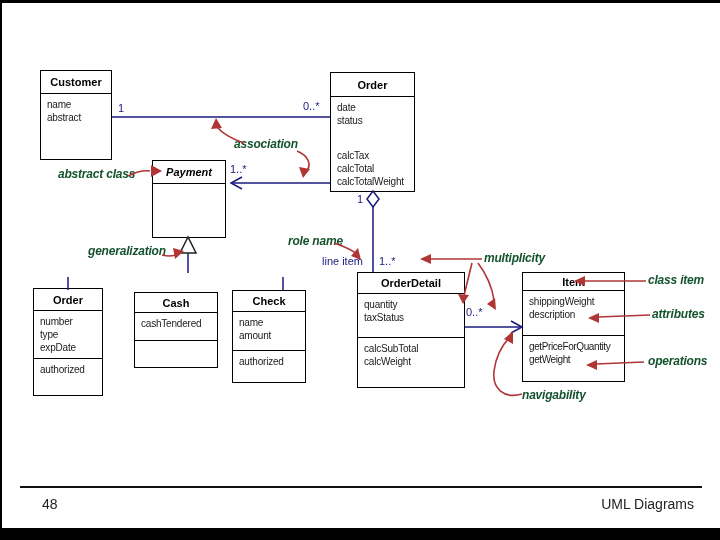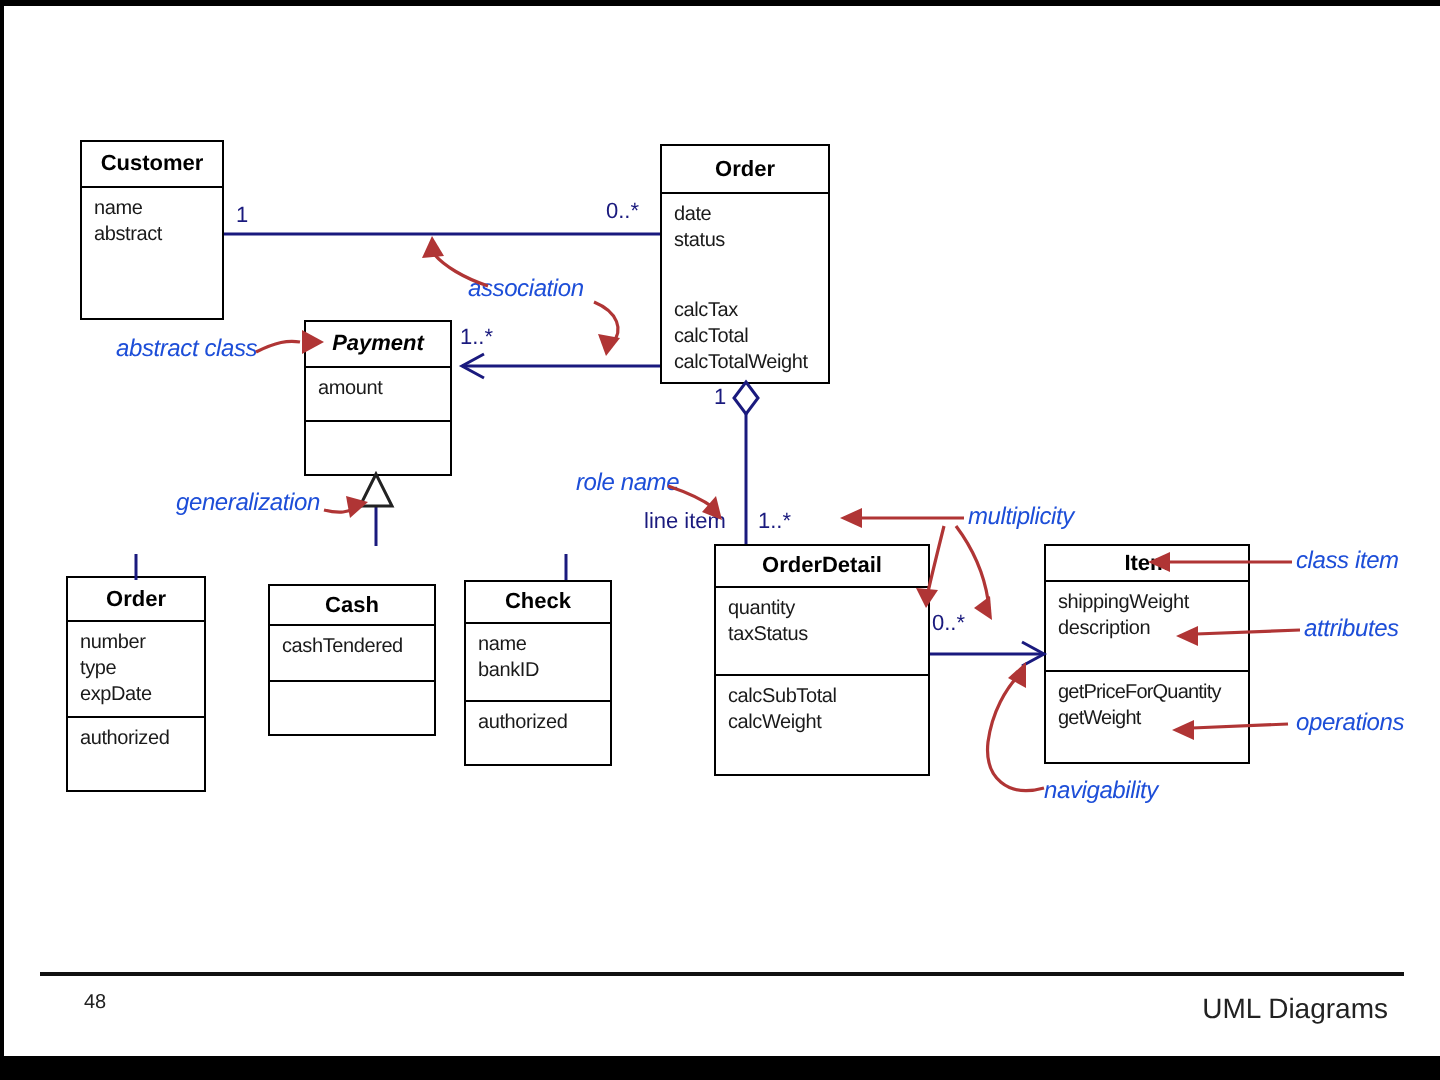--- a/index.html
+++ b/index.html
@@ -10,25 +10,25 @@
        display:flex;flex-direction:column;overflow:hidden;z-index:2;}
   .cls-title{border-bottom:1.5px solid #000;display:flex;align-items:center;justify-content:center;
        font-weight:bold;font-size:11px;color:#000;flex:0 0 auto;}
   .cls-comp{padding:4px 6px;font-size:10px;line-height:13px;color:#1a1a1a;box-sizing:border-box;letter-spacing:-0.2px;}
   .cls-comp + .cls-comp{border-top:1.5px solid #000;}
   .abstract .cls-title{font-style:italic;}
 
   .overlay{position:absolute;left:0;top:0;z-index:5;pointer-events:none;}
 
   .mult{position:absolute;color:#1a1a7e;font-size:11px;z-index:3;white-space:nowrap;}
-  .ann{position:absolute;color:#1d4ed8;font-size:12px;font-style:italic;font-weight:normal;
+  .ann{position:absolute;color:#14532d;font-size:12px;font-style:italic;font-weight:bold;
        z-index:4;white-space:nowrap;letter-spacing:-0.2px;}
 
   .footer-line{position:absolute;left:18px;top:483px;width:682px;height:2px;background:#111;}
-  .page-num{position:absolute;left:40px;top:493px;font-size:10px;color:#222;}
+  .page-num{position:absolute;left:40px;top:493px;font-size:14px;color:#222;}
   .footer-title{position:absolute;right:32px;top:493px;font-size:14px;color:#222;}
   .spacer{height:22px;}
 </style>
 </head>
 <body>
 
 <div class="frame">
 <div class="slide">
 
   <div class="cls" style="left:38px;top:67px;width:72px;height:90px">
@@ -46,23 +46,20 @@
       <div>status</div>
       <div class="spacer"></div>
       <div>calcTax</div>
       <div>calcTotal</div>
       <div>calcTotalWeight</div>
     </div>
   </div>
 
   <div class="cls abstract" style="left:150px;top:157px;width:74px;height:78px">
     <div class="cls-title" style="height:22px">Payment</div>
-    <div class="cls-comp" style="height:26px">
-      <div>amount</div>
-    </div>
     <div class="cls-comp" style="flex:1"></div>
   </div>
 
   <div class="cls" style="left:31px;top:285px;width:70px;height:108px">
     <div class="cls-title" style="height:21px">Order</div>
     <div class="cls-comp" style="height:47px">
       <div>number</div>
       <div>type</div>
       <div>expDate</div>
     </div>
@@ -76,21 +73,21 @@
     <div class="cls-comp" style="height:27px">
       <div>cashTendered</div>
     </div>
     <div class="cls-comp" style="flex:1"></div>
   </div>
 
   <div class="cls" style="left:230px;top:287px;width:74px;height:93px">
     <div class="cls-title" style="height:20px">Check</div>
     <div class="cls-comp" style="height:38px">
       <div>name</div>
-      <div>bankID</div>
+      <div>amount</div>
     </div>
     <div class="cls-comp" style="flex:1">
       <div>authorized</div>
     </div>
   </div>
 
   <div class="cls" style="left:355px;top:269px;width:108px;height:116px">
     <div class="cls-title" style="height:20px">OrderDetail</div>
     <div class="cls-comp" style="height:43px">
       <div>quantity</div>

